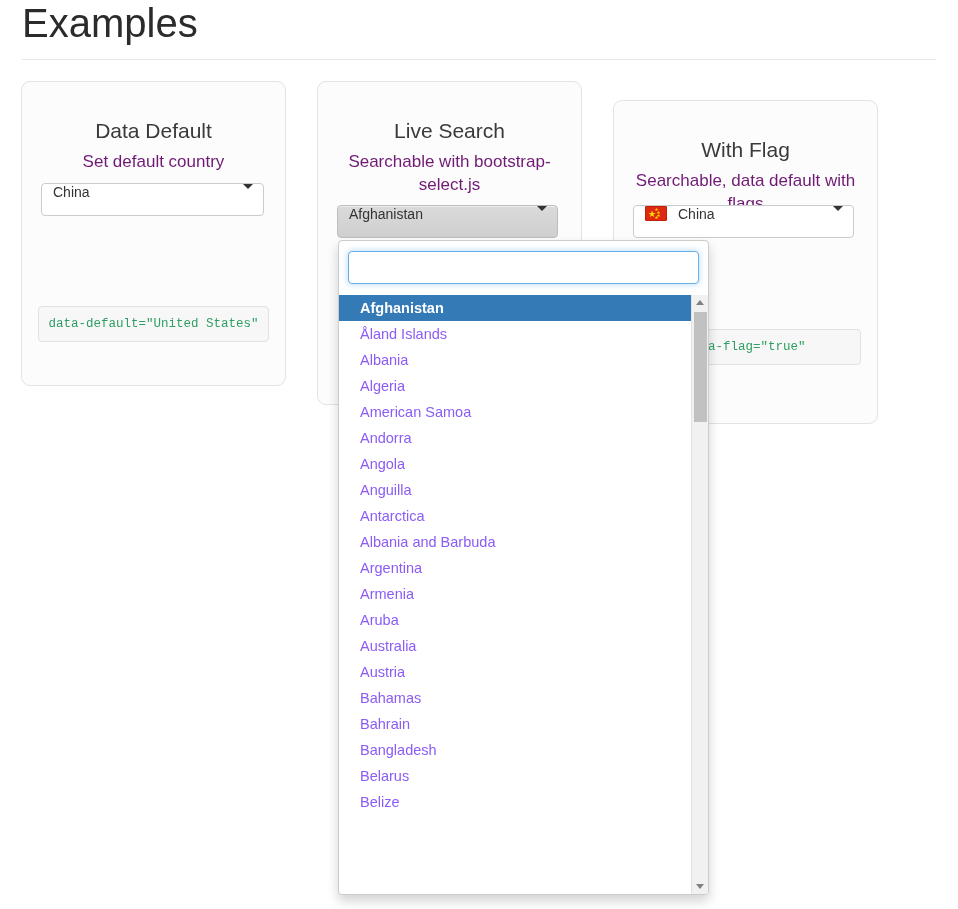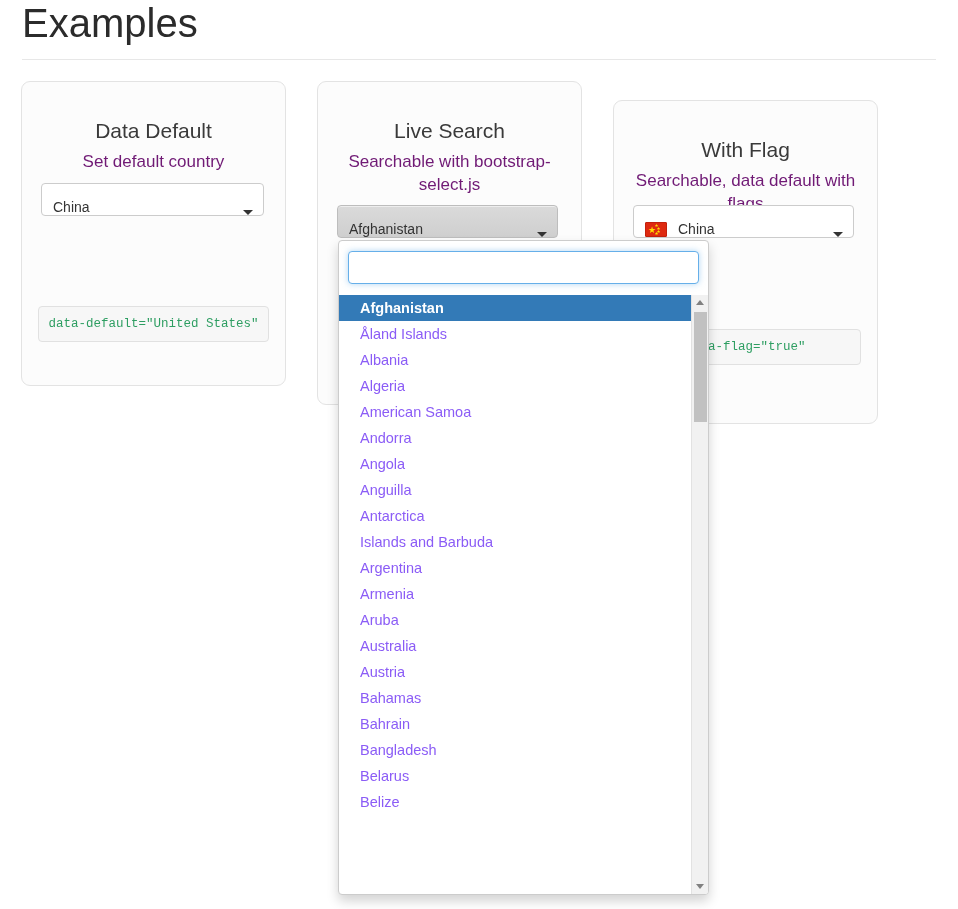--- a/index.html
+++ b/index.html
@@ -73,21 +73,21 @@
     line-height: 23px;
   }
 
   
   .select-btn {
     position: absolute;
     box-sizing: border-box;
     height: 33px;
     border-radius: 4px;
     display: flex;
-    align-items: flex-end;
+    align-items: flex-start;
     padding: 0 10px 0 11px;
     font-size: 14px;
     color: #333333;
     cursor: pointer;
     user-select: none;
   }
   .select-btn.plain {
     background: #ffffff;
     border: 1px solid #cccccc;
   }
@@ -307,21 +307,21 @@
   <div class="dd-list" id="dd-list">
       <div class="dd-item active">Afghanistan</div>
       <div class="dd-item">Åland Islands</div>
       <div class="dd-item">Albania</div>
       <div class="dd-item">Algeria</div>
       <div class="dd-item">American Samoa</div>
       <div class="dd-item">Andorra</div>
       <div class="dd-item">Angola</div>
       <div class="dd-item">Anguilla</div>
       <div class="dd-item">Antarctica</div>
-      <div class="dd-item">Islands and Barbuda</div>
+      <div class="dd-item">Albania and Barbuda</div>
       <div class="dd-item">Argentina</div>
       <div class="dd-item">Armenia</div>
       <div class="dd-item">Aruba</div>
       <div class="dd-item">Australia</div>
       <div class="dd-item">Austria</div>
       <div class="dd-item">Bahamas</div>
       <div class="dd-item">Bahrain</div>
       <div class="dd-item">Bangladesh</div>
       <div class="dd-item">Belarus</div>
       <div class="dd-item">Belize</div>

